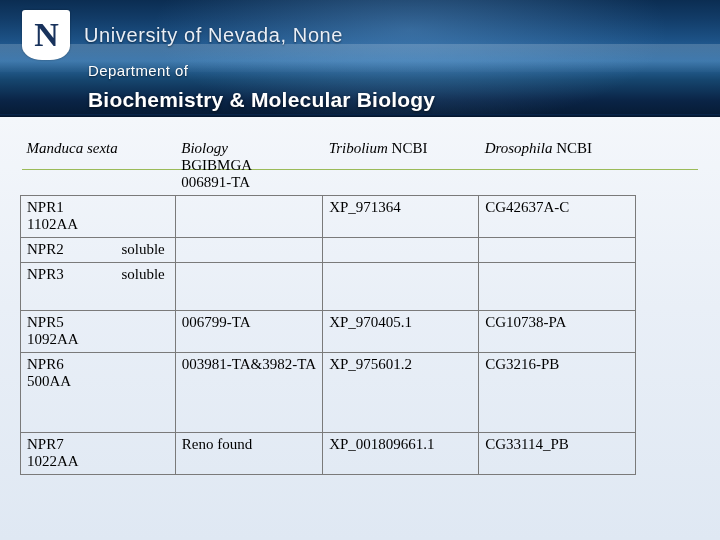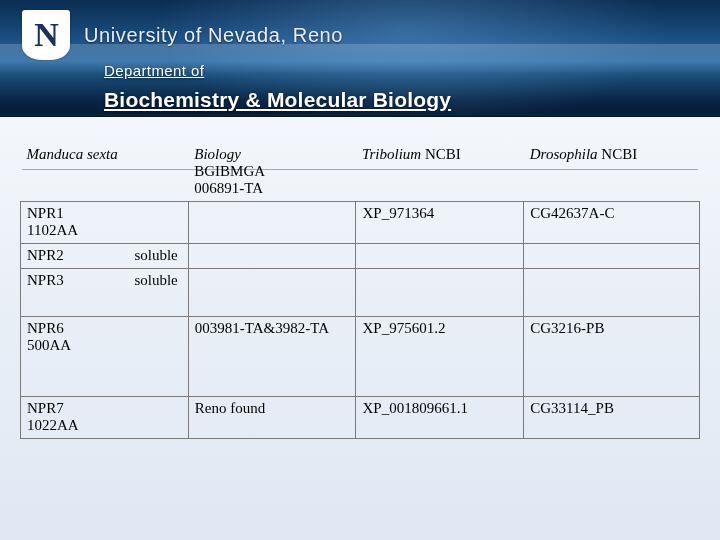--- a/index.html
+++ b/index.html
@@ -93,24 +93,23 @@
   .univ-name {
     margin-left: 14px;
     color: #e9eef6;
     font-family: "Liberation Sans", sans-serif;
     font-size: 20px;
     letter-spacing: 0.6px;
     text-shadow: 0 1px 2px rgba(0,0,0,0.5);
   }
   .dept-block {
     position: absolute;
-    left: 104px;
+    left: 88px;
     top: 62px;
     color: #ffffff;
-    text-decoration: underline;
   }
   .dept-line1 {
     font-family: "Liberation Sans", sans-serif;
     font-size: 15px;
     letter-spacing: 0.4px;
     text-shadow: 0 1px 2px rgba(0,0,0,0.55);
   }
   .dept-line2 {
     font-family: "Liberation Sans", sans-serif;
     font-size: 21px;
@@ -135,22 +134,22 @@
     top: 52px;
     width: 676px;
     height: 1px;
     background: #9bbb59;
   }
 
   
   table.tbl {
     position: absolute;
     left: 20px;
-    top: 26px;
-    width: 680px;
+    top: 20px;
+    width: 616px;
     border-collapse: collapse;
     font-family: "Liberation Serif", serif;
     font-size: 15px;
     color: #000000;
   }
   table.tbl td, table.tbl th {
     border: 1px solid #7a7a7a;
     vertical-align: top;
     padding: 3px 6px 4px 6px;
     background: transparent;
@@ -190,21 +189,21 @@
 <div class="slide">
 
   <div class="banner">
     <div class="banner-glow"></div>
     <div class="banner-sheen"></div>
 
     <div class="logo-block">
       <div class="shield">
         <span class="shield-letter">N</span>
       </div>
-      <div class="univ-name">University of Nevada, Reno</div>
+      <div class="univ-name">University of Nevada, None</div>
     </div>
 
     <div class="dept-block">
       <div class="dept-line1">Department of</div>
       <div class="dept-line2">Biochemistry &amp; Molecular Biology</div>
     </div>
 
     <div class="banner-bottom-line"></div>
   </div>
 
@@ -263,20 +262,29 @@
             <div class="name-cell">
               <span class="lbl">NPR3</span>
               <span class="val">soluble</span>
             </div>
           </td>
           <td></td>
           <td></td>
           <td></td>
         </tr>
 
+        <tr>
+          <td>
+            <span class="stack-line">NPR5</span>
+            <span class="stack-line">1092AA</span>
+          </td>
+          <td>006799-TA</td>
+          <td>XP_970405.1</td>
+          <td>CG10738-PA</td>
+        </tr>
 
         <tr>
           <td style="height:72px">
             <span class="stack-line">NPR6</span>
             <span class="stack-line">500AA</span>
           </td>
           <td>003981-TA&amp;3982-TA</td>
           <td>XP_975601.2</td>
           <td>CG3216-PB</td>
         </tr>

